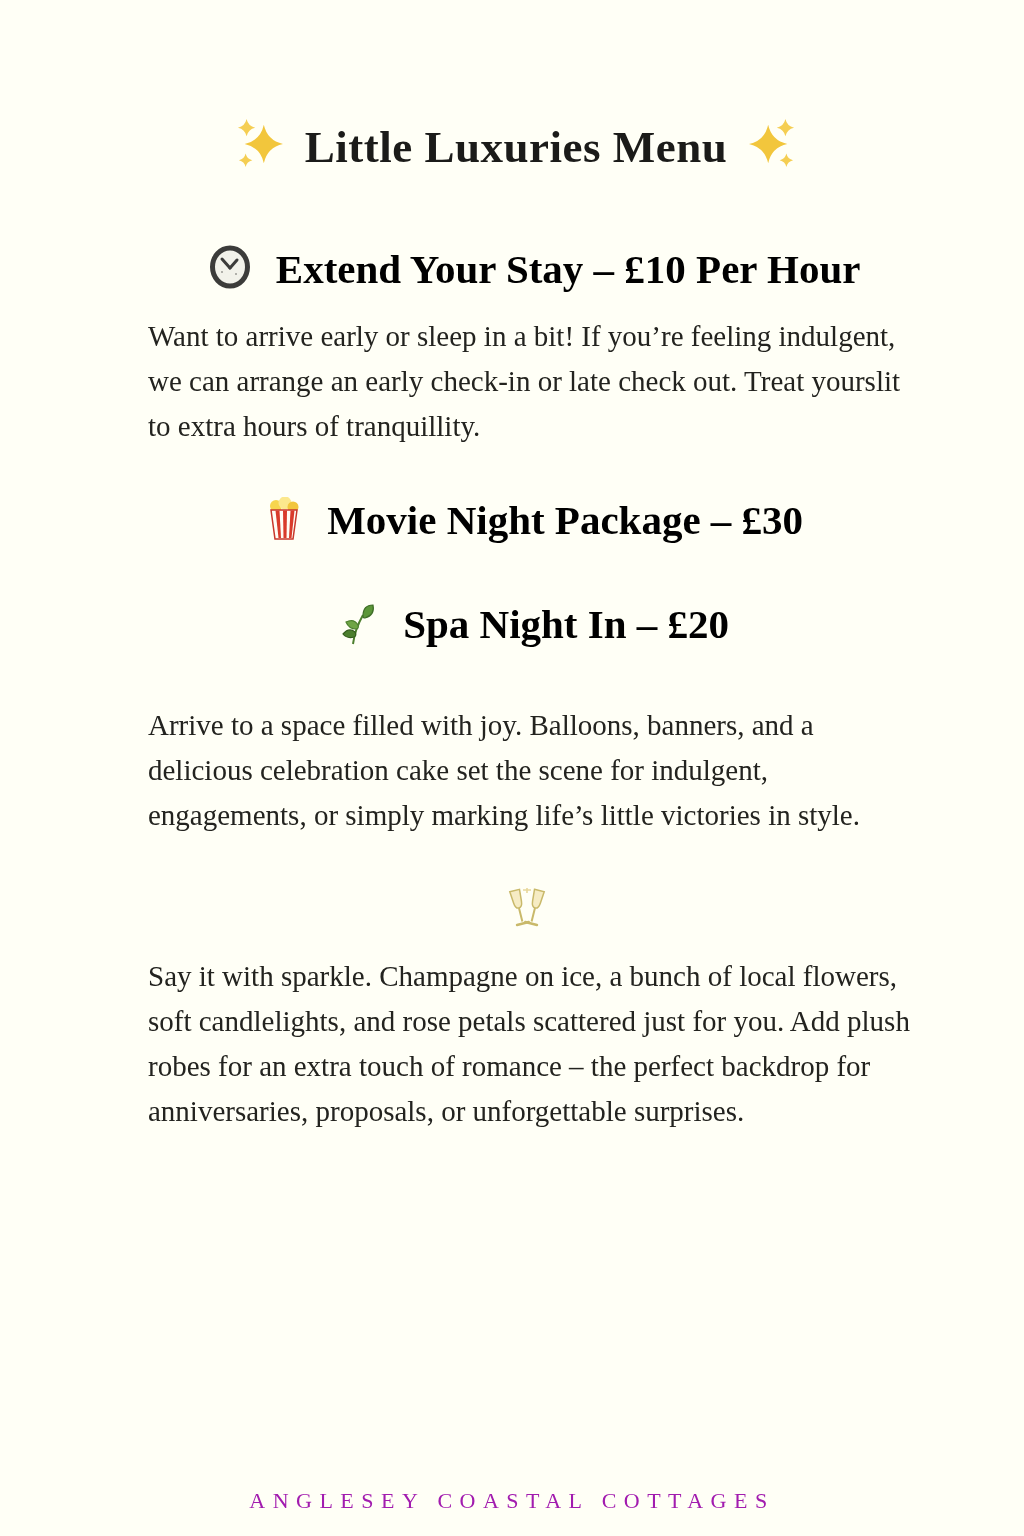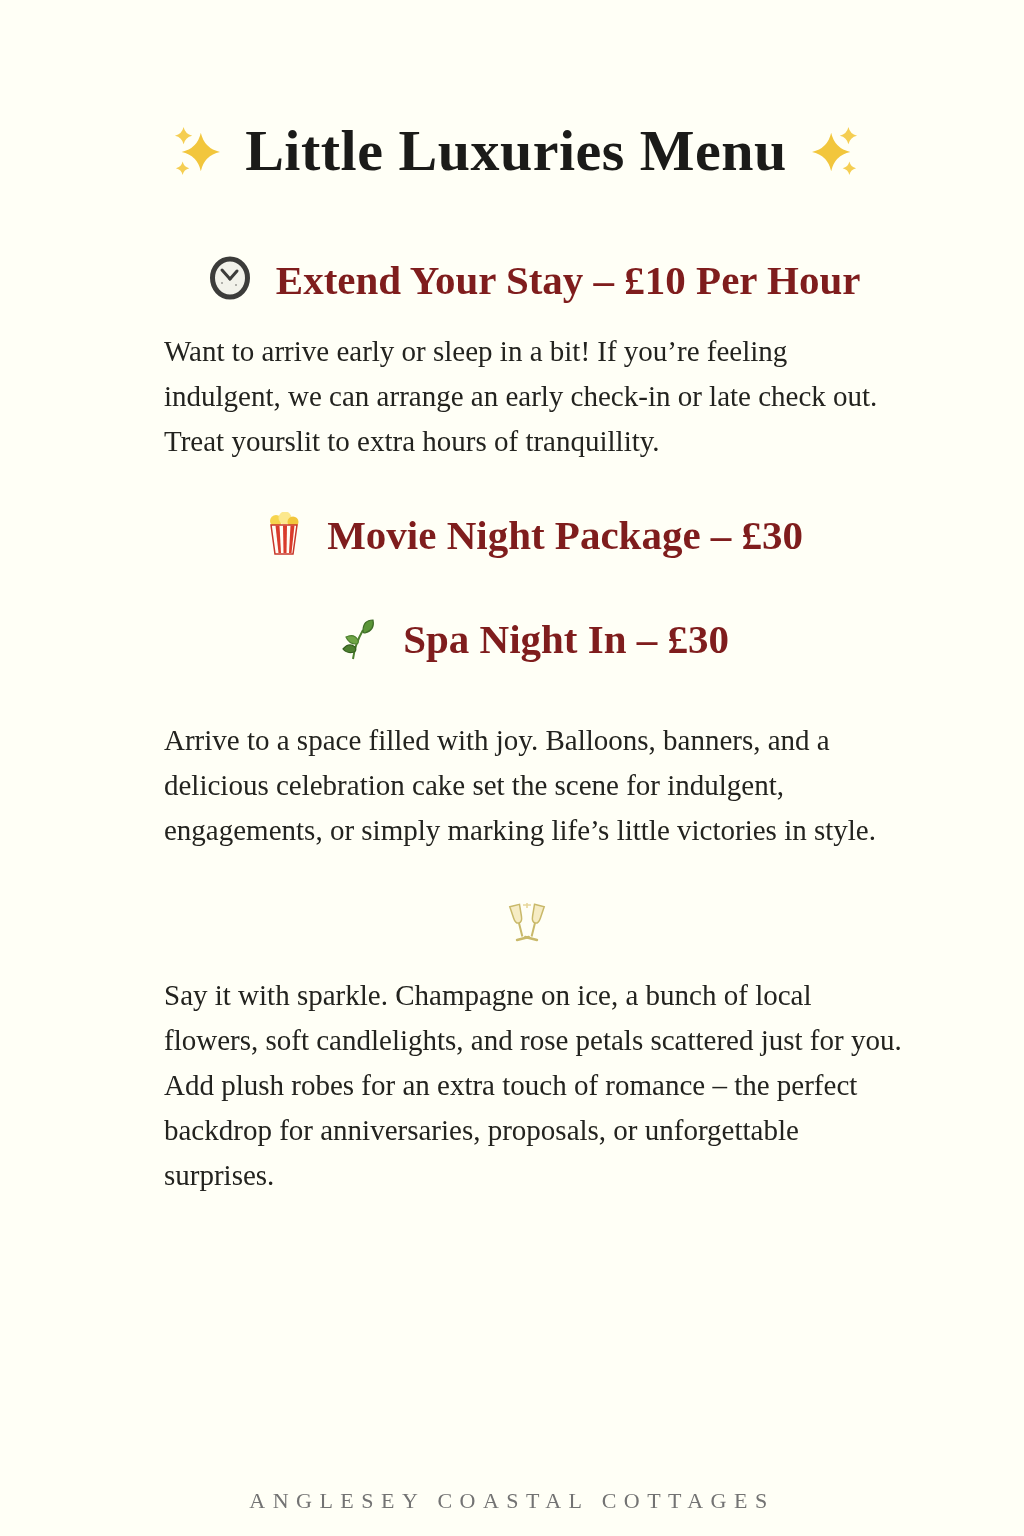--- a/index.html
+++ b/index.html
@@ -14,58 +14,58 @@
   }
   .page {
     box-sizing: border-box;
     width: 1024px;
     height: 1536px;
     padding: 118px 104px 0 148px;
     position: relative;
   }
   h1.title {
     margin: 0 0 62px 0;
-    font-size: 58px;
+    font-size: 45px;
     font-weight: 700;
     letter-spacing: 0.5px;
     color: #1B1B19;
     text-align: center;
     line-height: 1.15;
     white-space: nowrap;
     transform: translateX(-18px);
   }
   h1.title .spark { display: inline-block; vertical-align: -8px; margin: 0 10px; }
   h1.title .spark.flip svg { transform: scaleX(-1); }
   section { margin-bottom: 46px; }
   h2.sec-heading {
     margin: 0 0 12px 0;
     font-size: 41px;
     font-weight: 700;
-    color: #7f1d1d;
+    color: #000000;
     text-align: center;
     line-height: 1.25;
     white-space: nowrap;
   }
   h2.sec-heading .icon { display: inline-block; vertical-align: -7px; margin-right: 14px; }
   p.sec-body {
-    margin: 16px;
+    margin: 0;
     font-size: 29px;
     line-height: 1.55;
     color: #23231F;
     max-width: 775px;
   }
   .footer {
     position: absolute;
     left: 0;
     bottom: 22px;
     width: 1024px;
     text-align: center;
     font-size: 22px;
     letter-spacing: 0.34em;
-    color: #737373;
+    color: #a21caf;
     font-weight: 500;
   }
 </style>
 </head>
 <body>
 
 <div class="page">
 
   <h1 class="title">
     <span class="spark"><svg width="46" height="52" viewBox="0 0 48 52">
@@ -110,21 +110,21 @@
     </h2>
   </section>
 
   <section>
     <h2 class="sec-heading"><span class="icon"><svg width="40" height="42" viewBox="0 0 40 42">
         <path d="M14 41 Q16 26 24 12" stroke="#4C7F2E" stroke-width="2" fill="none"></path>
         <path d="M24 13 Q24 2 34 2 Q36 12 26 15 Q24 15 24 13 Z" fill="#5B9638" stroke="#3F6D28" stroke-width="1.2"></path>
         <path d="M17 26 Q10 26 7 19 Q15 15 19 22 Q20 26 17 26 Z" fill="#6FA545" stroke="#4C7F2E" stroke-width="1.2"></path>
         <path d="M15 34 Q8 36 4 31 Q10 24 16 29 Q18 33 15 34 Z" fill="#4C7F2E" stroke="#335C1D" stroke-width="1.2"></path>
       </svg></span>
-      <span>Spa Night In – £30</span>
+      <span>Spa Night In – £20</span>
     </h2>
   </section>
 
   <section>
     <p class="sec-body">Arrive to a space filled with joy. Balloons, banners, and a delicious celebration cake set the scene for indulgent, engagements, or simply marking life’s little victories in style.</p>
   </section>
 
   <section>
     <h2 class="sec-heading">
       <span class="icon"><svg width="42" height="44" viewBox="0 0 42 44">

